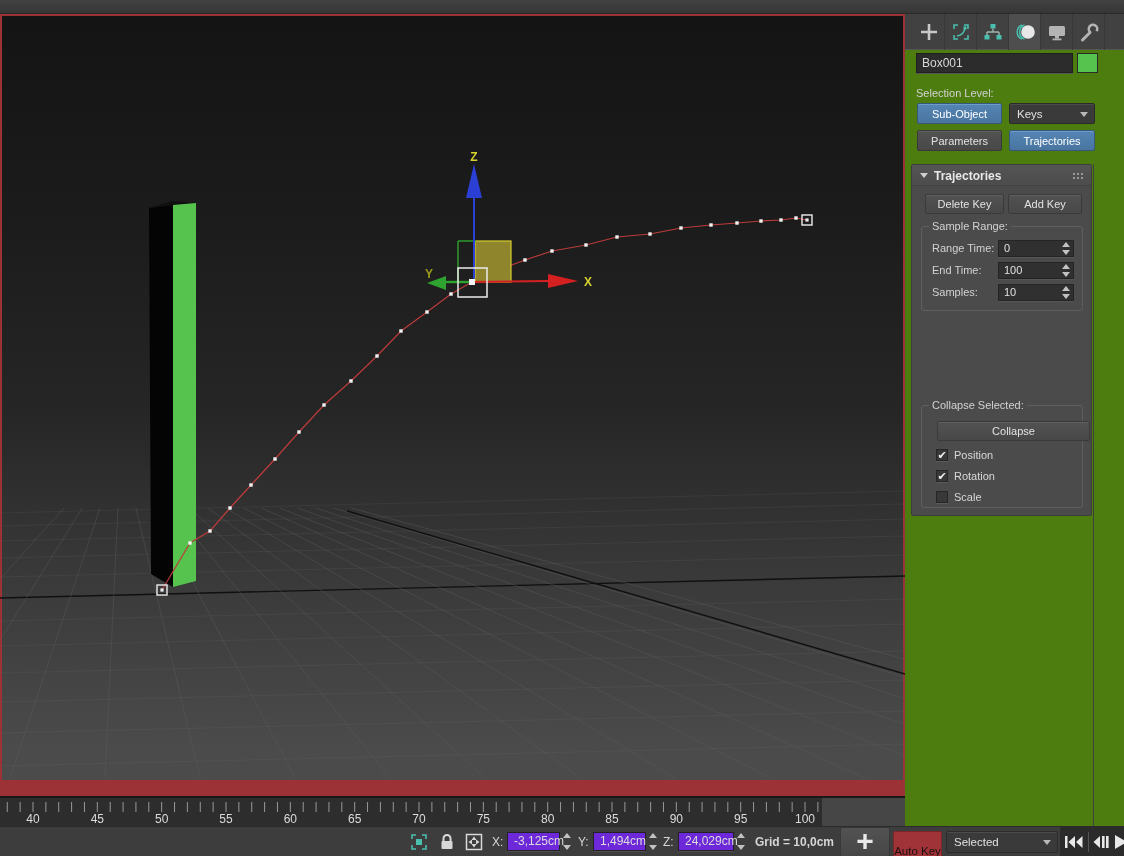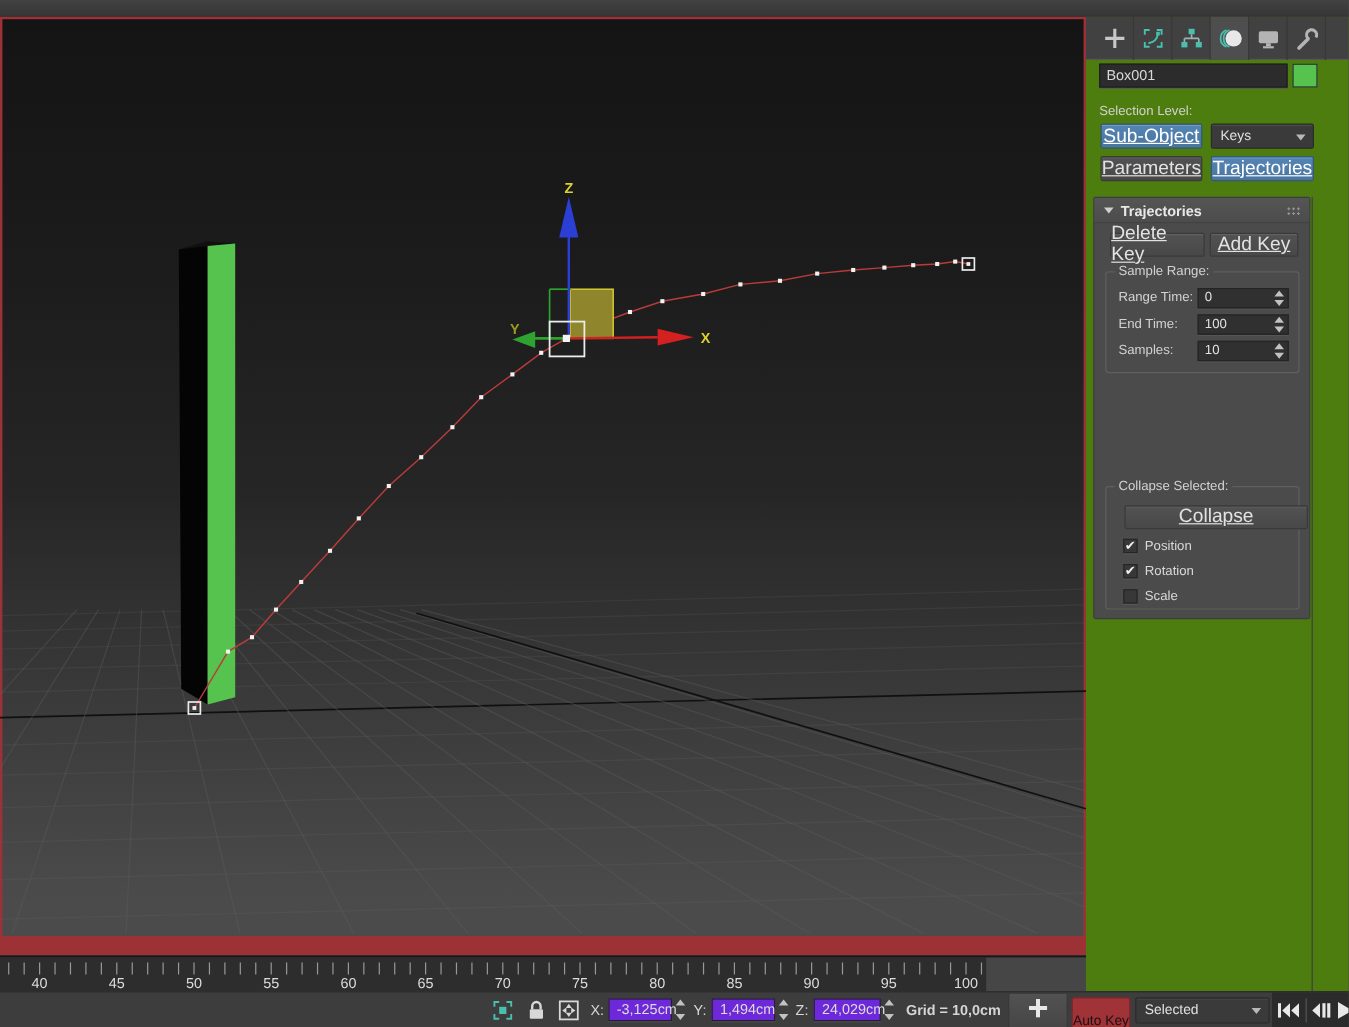--- a/index.html
+++ b/index.html
@@ -33,22 +33,22 @@
   .gutter-line { position:absolute; left:188px; top:150px; width:1px; height:662px; background:#404040; }
 
   .namefield { position:absolute; left:11px; top:39px; width:157px; height:20px; background:#2c2c2c;
     border:1px solid #1f1f1f; box-shadow:0 1px 0 #585858; color:#d8d8d8; font-size:12px;
     line-height:18px; padding-left:5px; }
   .swatch { position:absolute; left:172px; top:39px; width:21px; height:20px; background:#55c34e;
     border:1px solid #2a2a2a; }
   .sel-label { position:absolute; left:11px; top:73px; font-size:11px; color:#d2d2d2; }
 
   .btn { background:linear-gradient(#525252,#484848); border:1px solid #3a3a3a;
-    box-shadow:inset 0 1px 0 #616161; border-radius:2px; color:#e2e2e2; font-size:16px;
-    display:flex; align-items:center; justify-content:center; position:absolute; cursor:default;text-decoration:underline; }
+    box-shadow:inset 0 1px 0 #616161; border-radius:2px; color:#e2e2e2; font-size:11px;
+    display:flex; align-items:center; justify-content:center; position:absolute; cursor:default; }
   .btn-blue { background:linear-gradient(#5585b5,#49759f); border-color:#35587c;
     box-shadow:inset 0 1px 0 #6d9cc7; color:#fff; }
   .dd { position:absolute; background:#3a3a3a; border:1px solid #2b2b2b;
     box-shadow:inset 0 1px 0 #4c4c4c; border-radius:2px; color:#e0e0e0; font-size:11.5px;
     display:flex; align-items:center; padding-left:7px; }
   .dd .arrow { position:absolute; right:6px; top:50%; margin-top:-2px; width:0; height:0;
     border-left:4px solid transparent; border-right:4px solid transparent; border-top:5px solid #b8b8b8; }
 
   
   #rollout { position:absolute; left:6px; top:150px; width:181px; height:352px;

